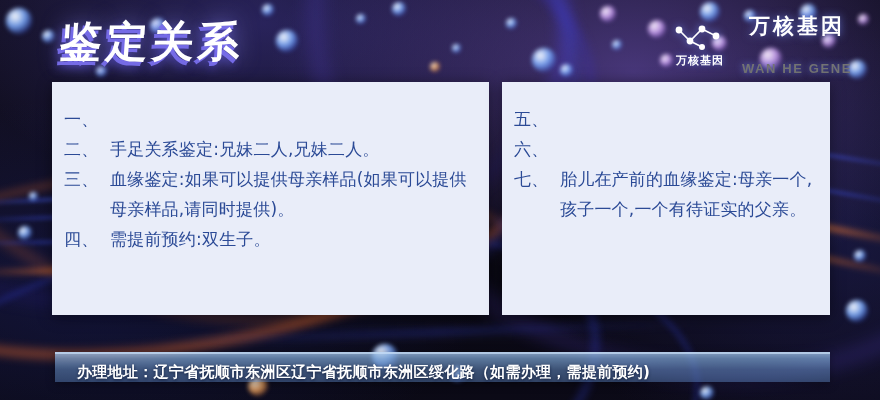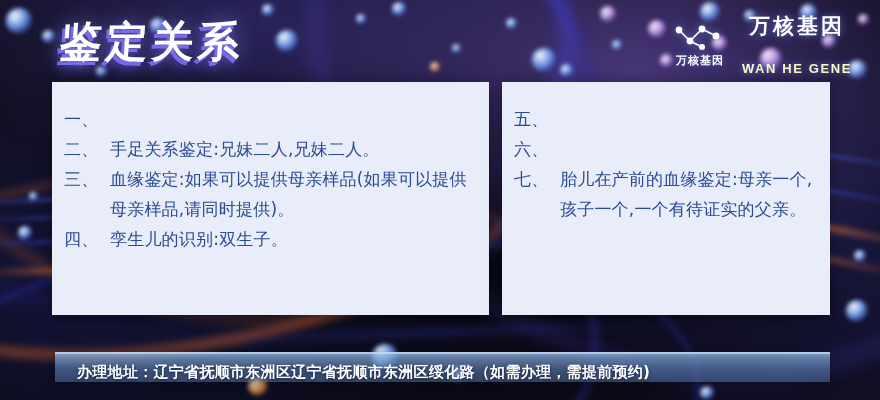--- a/index.html
+++ b/index.html
@@ -89,21 +89,21 @@
     text-shadow:0 0 6px rgba(90,110,220,.8);
     font-family:"DejaVu Sans","Liberation Sans",sans-serif;
   }
   .logo-words{ display:flex; flex-direction:column; align-items:center; gap:1px; }
   .logo-cn{
     font-size:21px; font-weight:700; color:#fff; letter-spacing:3px;
     text-shadow:0 0 8px rgba(110,130,235,.85);
     font-family:"DejaVu Sans","Liberation Sans",sans-serif;
   }
   .logo-en{
-    font-size:13px; font-weight:700; color:#fef9c3; letter-spacing:1.6px;
+    font-size:13px; font-weight:700; color:#737373; letter-spacing:1.6px;
     text-shadow:0 0 7px rgba(110,130,235,.8);
     margin-top:20px;
   }
 
   
   .panel{
     position:absolute; top:82px; height:233px;
     background:#e9edf9;
     box-shadow:0 2px 14px rgba(0,0,0,.45);
     padding:22px 14px 0 12px;
@@ -235,21 +235,21 @@
       <li>
         <span class="num">二、</span>
         <span class="txt">手足关系鉴定:兄妹二人,兄妹二人。</span>
       </li>
       <li>
         <span class="num">三、</span>
         <span class="txt">血缘鉴定:如果可以提供母亲样品(如果可以提供母亲样品,请同时提供)。</span>
       </li>
       <li>
         <span class="num">四、</span>
-        <span class="txt">孪生儿的识别:双生子。</span>
+        <span class="txt">需提前预约:双生子。</span>
       </li>
     </ol>
   </div>
 
   <div class="panel panel-right">
     <ol class="items">
       <li>
         <span class="num">五、</span>
       </li>
       <li>

